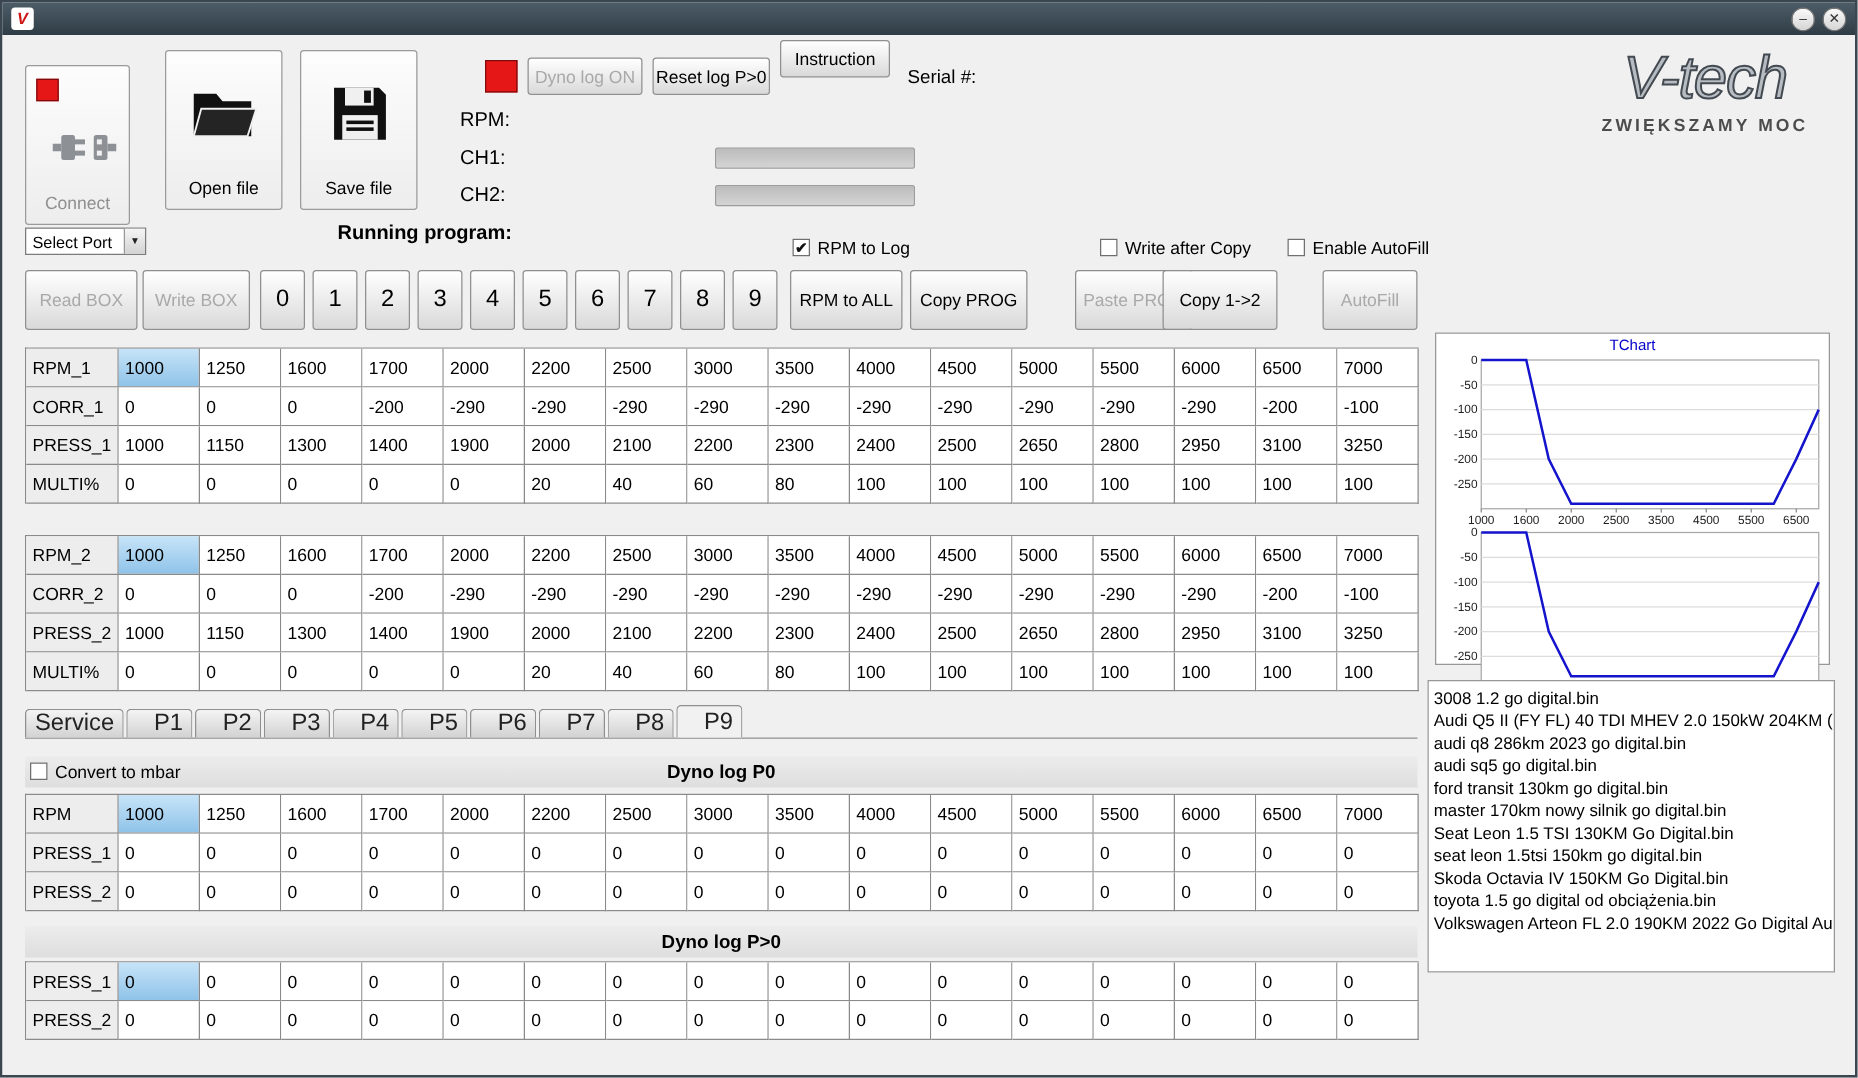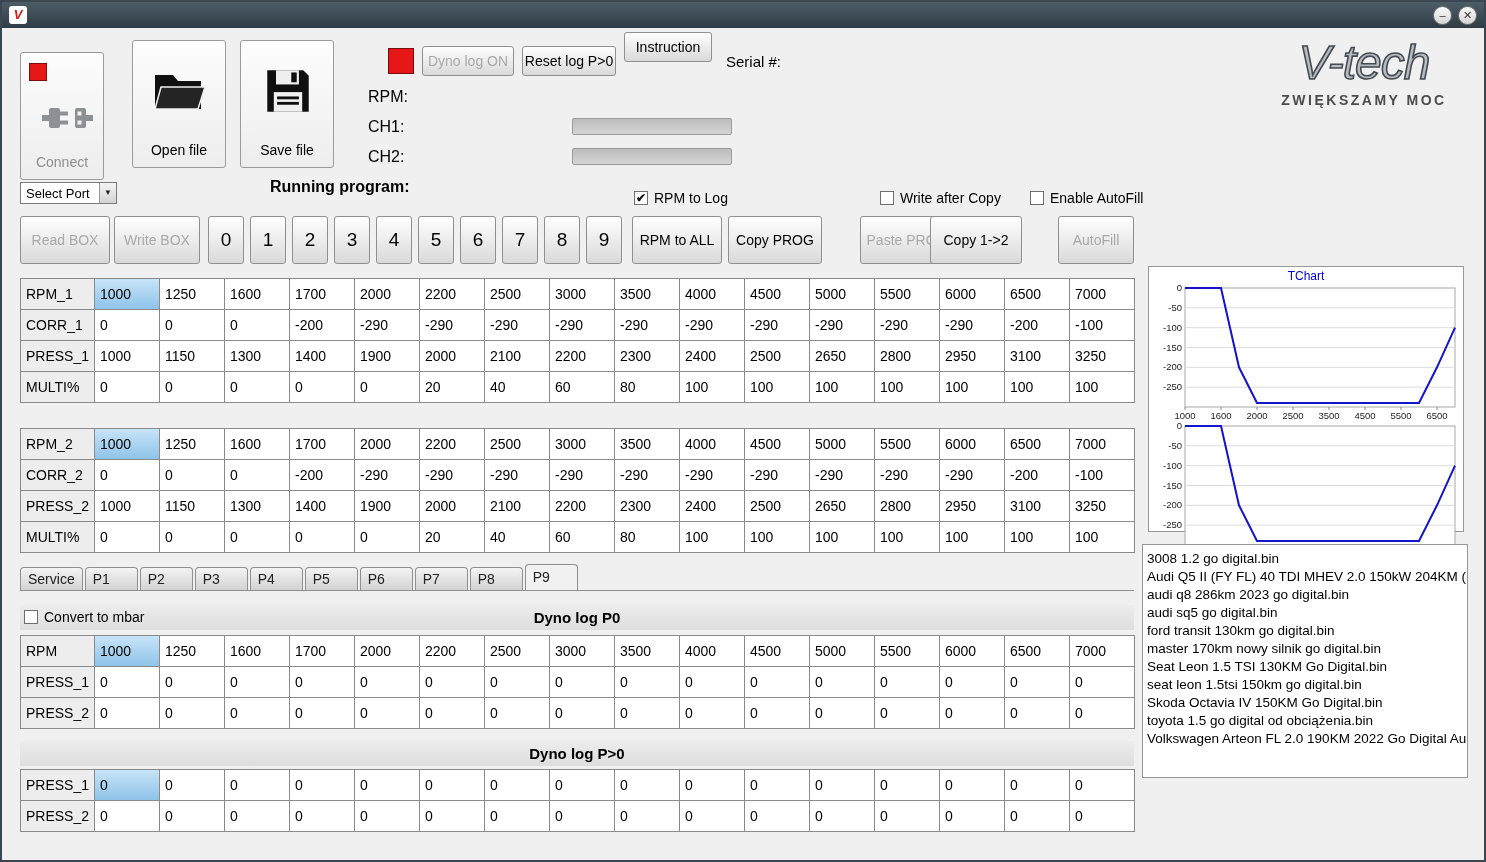--- a/index.html
+++ b/index.html
@@ -29,21 +29,21 @@
   .checkbox{position:absolute;display:flex;align-items:center;gap:6px;font-size:14px;cursor:pointer;white-space:nowrap}
   .cb-box{width:14px;height:14px;background:#fff;border:1px solid #6f6f6f;font-size:12px;line-height:12px;text-align:center;color:#111;font-weight:bold;flex:0 0 auto}
   .action-row{position:absolute;left:0;top:188px;width:1140px;height:48px}
   .act{position:absolute;top:0;height:48px}
   .act.digit{font-size:19px}
   .table{position:absolute;display:grid;grid-template-columns:74px repeat(16,65px);border-top:1px solid #8a8a8a;border-left:1px solid #8a8a8a;background:#fff}
   .cell{height:31px;line-height:30px;border-right:1px solid #8a8a8a;border-bottom:1px solid #8a8a8a;padding-left:5px;font-size:14px;background:#fff;overflow:hidden;white-space:nowrap}
   .cell.label{background:#ededed}
   .cell.hl{background:linear-gradient(#c7e4f8,#8fc3e9)}
   .tabstrip{position:absolute;left:18px;top:537px;width:1114px;height:26px;display:flex;align-items:flex-end;gap:2px;border-bottom:1px solid #8f8f8f}
-  .tab{height:23px;line-height:22px;min-width:53px;padding:0 7px;text-align:left;font-size:14px;background:linear-gradient(#f4f4f4,#d2d2d2);border:1px solid #8f8f8f;border-bottom:none;border-radius:4px 4px 0 0;cursor:pointer;color:#222}
+  .tab{height:23px;line-height:22px;min-width:53px;padding:0 7px;text-align:right;font-size:19px;background:linear-gradient(#f4f4f4,#d2d2d2);border:1px solid #8f8f8f;border-bottom:none;border-radius:4px 4px 0 0;cursor:pointer;color:#222}
   .tab.active{height:26px;line-height:25px;background:#f1f1f1;position:relative;z-index:2}
   .band{position:absolute;left:18px;width:1114px;height:25px;background:linear-gradient(#ececec,#dedede)}
   .band-title{position:absolute;left:18px;width:1114px;text-align:center;font-size:15px;font-weight:bold}
   .chart-panel{position:absolute;left:1146px;top:238px;width:316px;height:266px;background:#fff;border:1px solid #979797}
   .chart-panel svg{display:block}
   .chart-title{text-align:center;font-size:12px;color:#0000c8;padding-top:2px;height:16px}
   .file-panel{position:absolute;left:1140px;top:516px;width:326px;height:234px;background:#fff;border:1px solid #979797;overflow:hidden;padding:5px 0}
   .file-item{font-size:13.5px;line-height:18px;padding:0 4px;white-space:nowrap;cursor:pointer;color:#000}
   .logo{position:absolute;left:1256px;top:10px;width:212px;text-align:center}
   .logo-text{font-size:48px;font-weight:normal;font-style:italic;color:#b7bcc2;-webkit-text-stroke:1.6px #434a51;letter-spacing:-1px;line-height:1.05}

